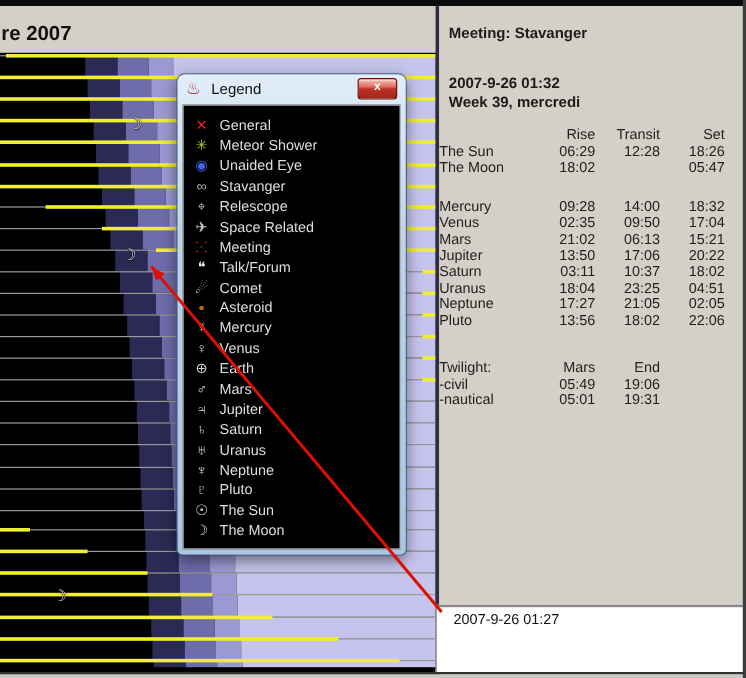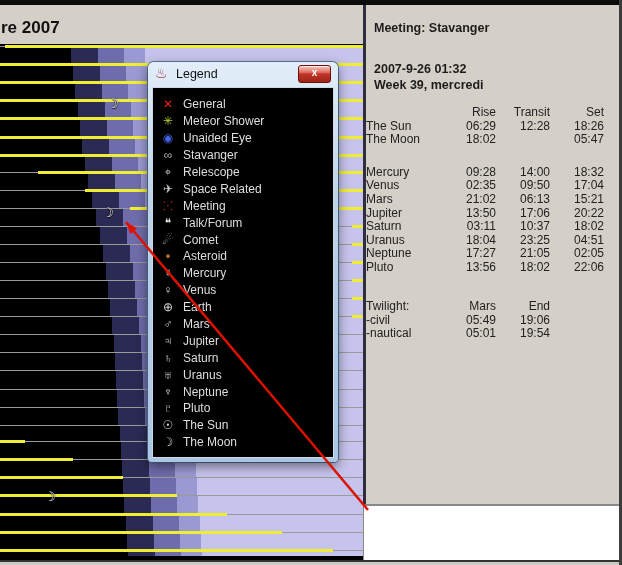--- a/index.html
+++ b/index.html
@@ -387,25 +387,26 @@
           <span class="ec2">End</span>
         </div>
         <div class="erow">
           <span class="en">-civil</span>
           <span class="ec">05:49</span>
           <span class="ec2">19:06</span>
         </div>
         <div class="erow">
           <span class="en">-nautical</span>
           <span class="ec">05:01</span>
-          <span class="ec2">19:54</span>
+          <span class="ec2">19:31</span>
         </div>
       </div>
 
     <div class="event-box">
+      <div class="event-dt">2007-9-26 01:27</div>
     </div>
   </div>
 
   <div class="legend">
     <div class="legend-titlebar">
       <span class="java">♨</span>
       <span class="legend-title">Legend</span>
       <span class="close-btn">
         <span>x</span>
       </span>

